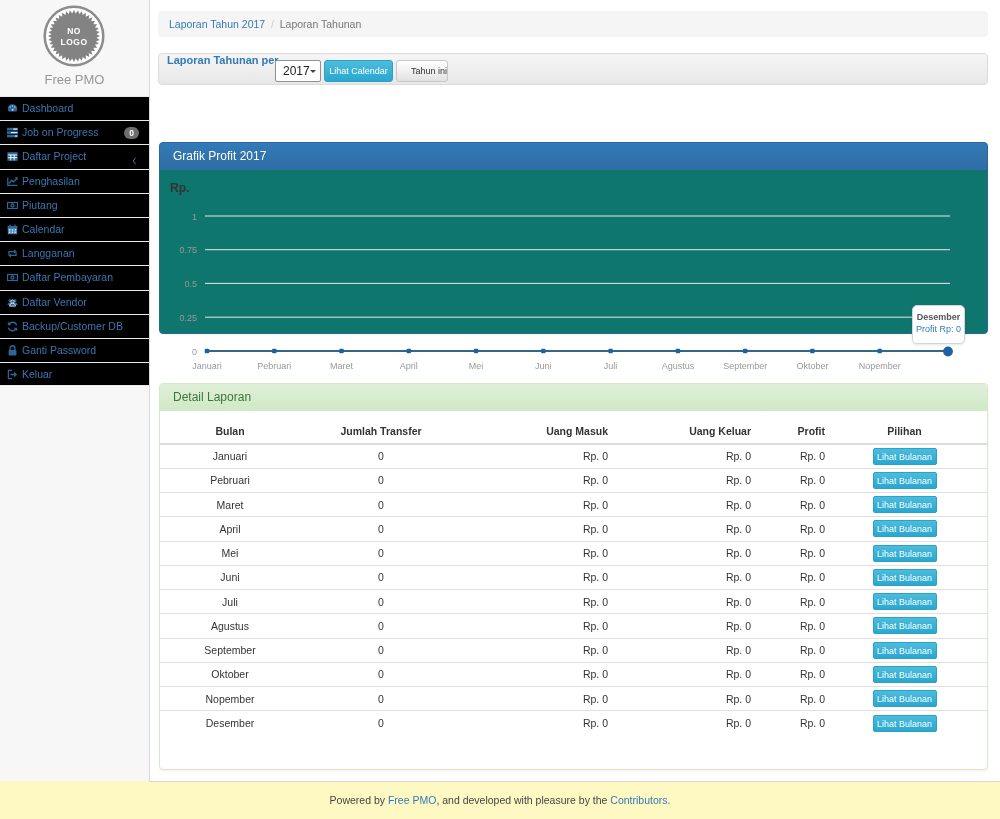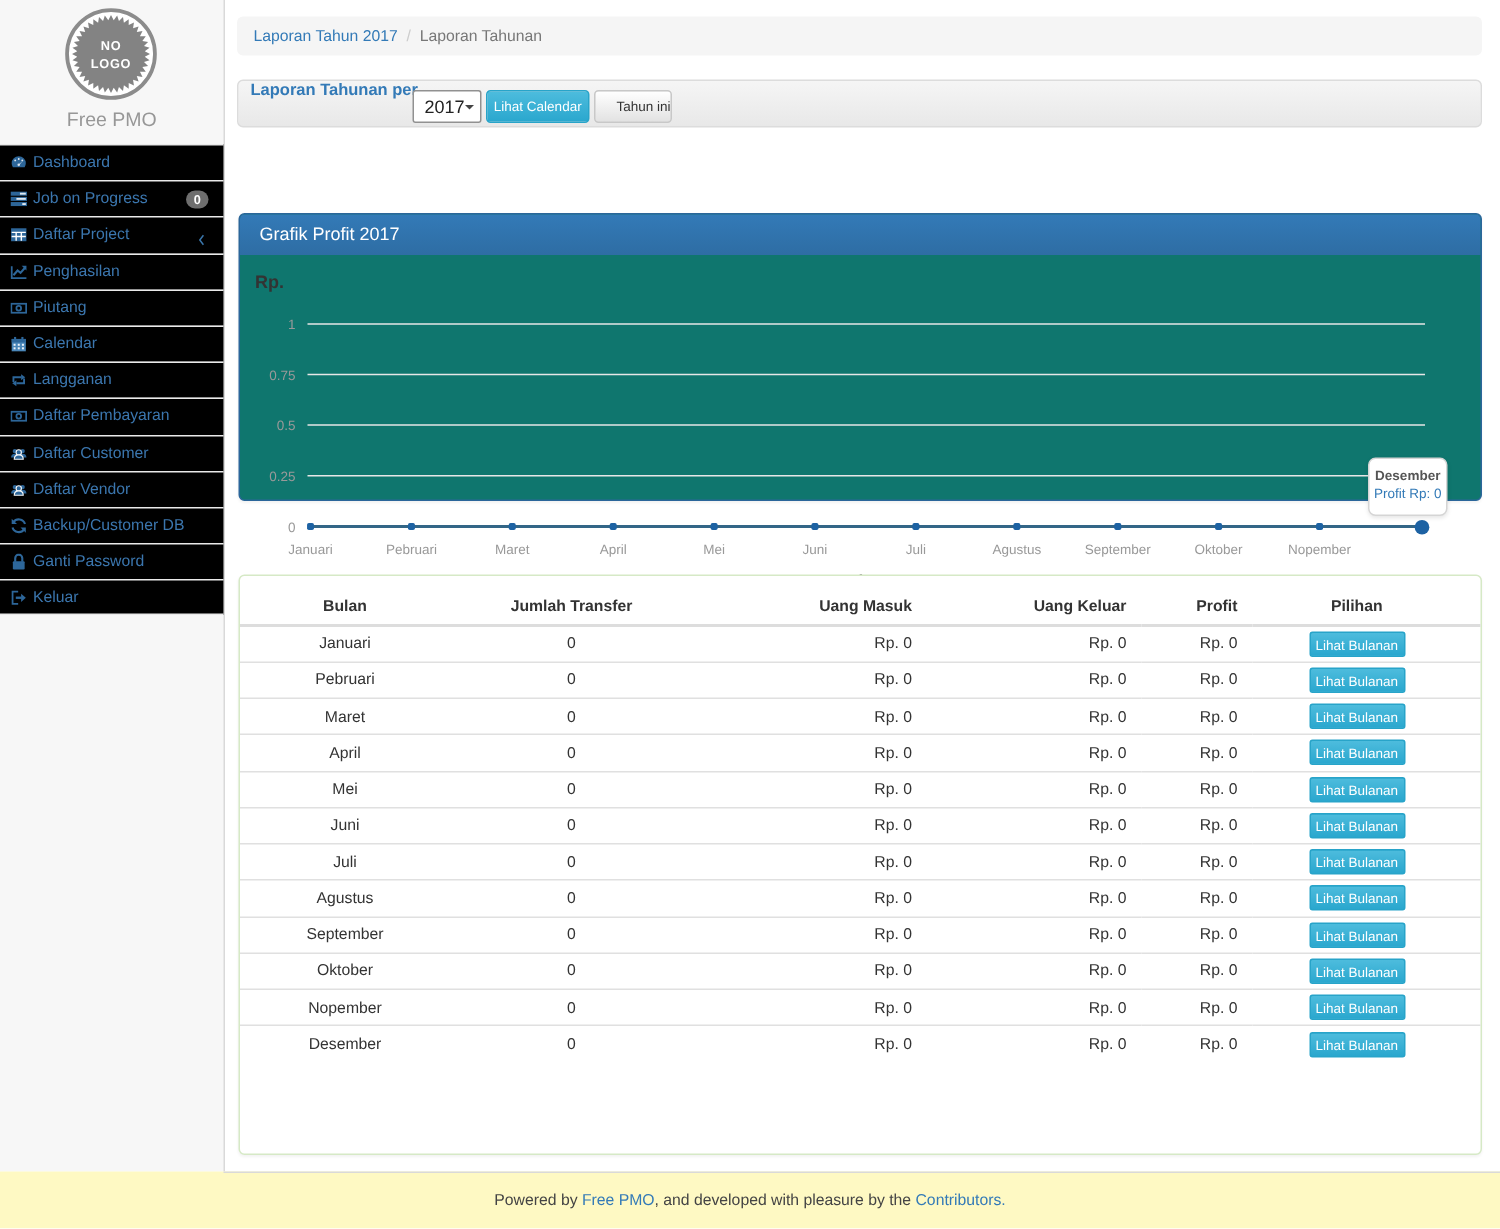--- a/index.html
+++ b/index.html
@@ -151,33 +151,20 @@
         <path fill="#2d6699" d="M5 7 L1.5 9.5 L5 12 Z"></path>
       </svg>
       <a>Langganan</a>
     </li>
 <li>
       <svg class="ic" width="13" height="13" viewBox="0 0 14 14">
         <rect x="0.7" y="3.2" width="12.6" height="7.6" fill="none" stroke="#2d6699" stroke-width="1.5"></rect>
         <circle cx="7" cy="7" r="2" fill="none" stroke="#2d6699" stroke-width="1.5"></circle>
       </svg>
       <a>Daftar Pembayaran</a>
-    </li>
-<li>
-      <svg class="ic" width="14" height="13" viewBox="0 0 15 14">
-        <g fill="#2d6699">
-          <circle cx="4" cy="4.6" r="2"></circle>
-          <path d="M0.5 10.5 Q0.5 7 4 7 Q7.5 7 7.5 10.5 Z"></path>
-          <circle cx="11" cy="4.6" r="2"></circle>
-          <path d="M7.5 10.5 Q7.5 7 11 7 Q14.5 7 14.5 10.5 Z"></path>
-          <circle cx="7.5" cy="5.8" r="2.4" stroke="#f9f9f9" stroke-width="1"></circle>
-          <path d="M3.4 12 Q3.4 8 7.5 8 Q11.6 8 11.6 12 Z" stroke="#f9f9f9" stroke-width="1"></path>
-        </g>
-      </svg>
-      <a>Daftar Customer</a>
     </li>
 <li>
       <svg class="ic" width="14" height="13" viewBox="0 0 15 14">
         <g fill="#2d6699">
           <circle cx="4" cy="4.6" r="2"></circle>
           <path d="M0.5 10.5 Q0.5 7 4 7 Q7.5 7 7.5 10.5 Z"></path>
           <circle cx="11" cy="4.6" r="2"></circle>
           <path d="M7.5 10.5 Q7.5 7 11 7 Q14.5 7 14.5 10.5 Z"></path>
           <circle cx="7.5" cy="5.8" r="2.4" stroke="#f9f9f9" stroke-width="1"></circle>
           <path d="M3.4 12 Q3.4 8 7.5 8 Q11.6 8 11.6 12 Z" stroke="#f9f9f9" stroke-width="1"></path>
@@ -260,20 +247,21 @@
 <circle cx="788" cy="181.5" r="4.9" fill="#1d62a3"></circle>
 <text x="413" y="221" font-size="11.5" font-weight="bold" fill="#333" text-anchor="middle">Bulan</text>
 </svg>
 <div id="tooltip">
       <div class="t1">Desember</div>
       <div class="t2">Profit Rp: 0</div>
     </div>
 </div>
 
 <div id="tpanel">
+<div class="hd">Detail Laporan</div>
 <table id="rep">
 <colgroup>
         <col style="width:140px">
         <col style="width:162px">
         <col style="width:156px">
         <col style="width:143px">
         <col style="width:74px">
         <col>
       </colgroup>
 <thead>

